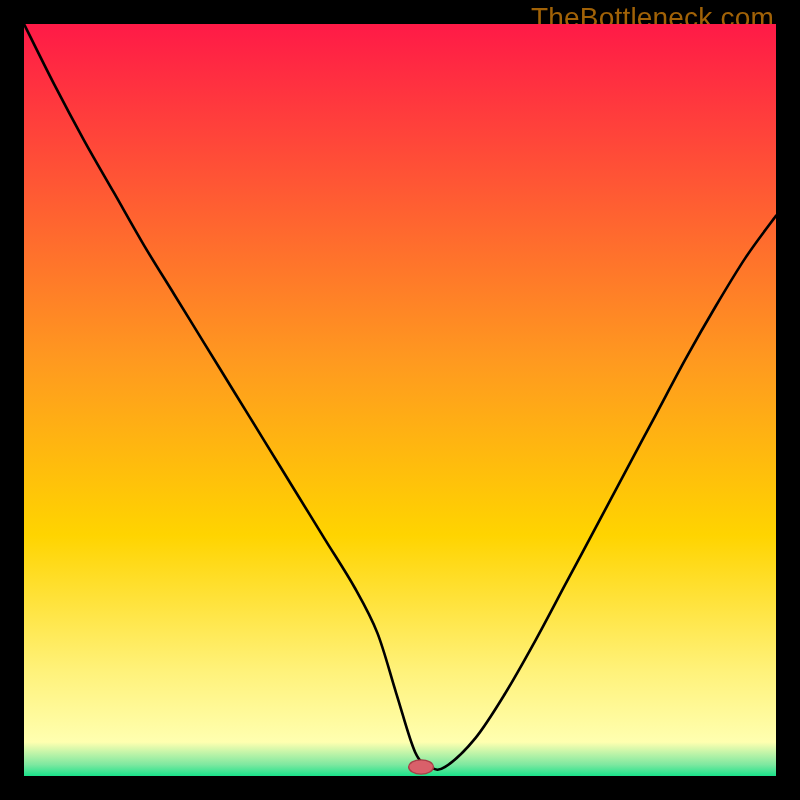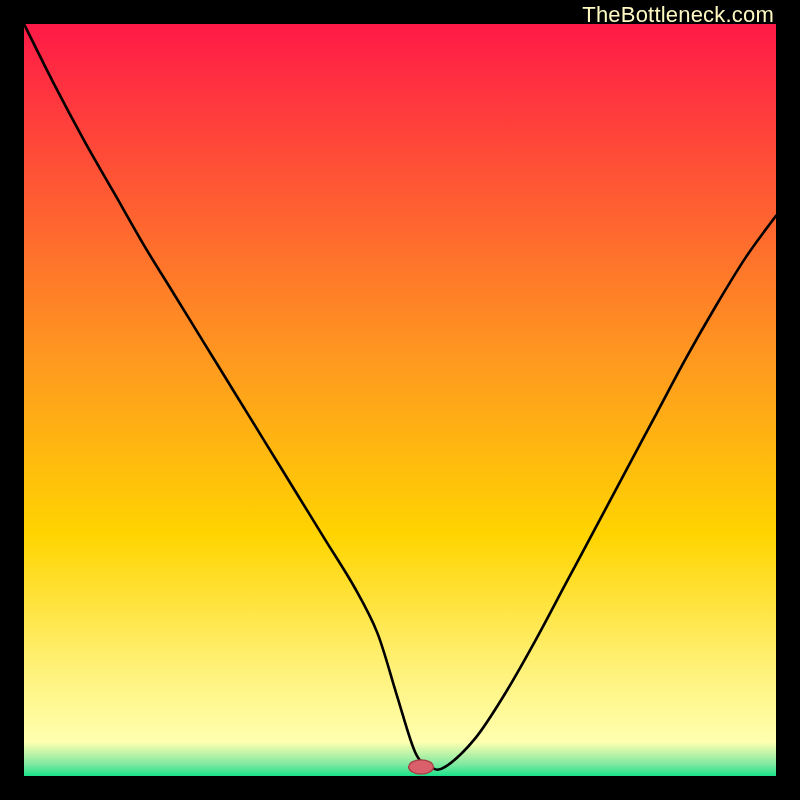--- a/index.html
+++ b/index.html
@@ -23,22 +23,22 @@
     position: absolute;
     left: 0;
     top: 0;
     width: 752px;
     height: 752px;
   }
   .watermark {
     position: absolute;
     top: 2px;
     right: 26px;
-    color: #fef9c3;
-    font-size: 22px;
+    color: #a16207;
+    font-size: 28px;
     font-weight: 500;
     letter-spacing: 0.2px;
   }
   svg { display: block; }
 </style>
 </head>
 <body>
 
 <div class="watermark">TheBottleneck.com</div>
 

